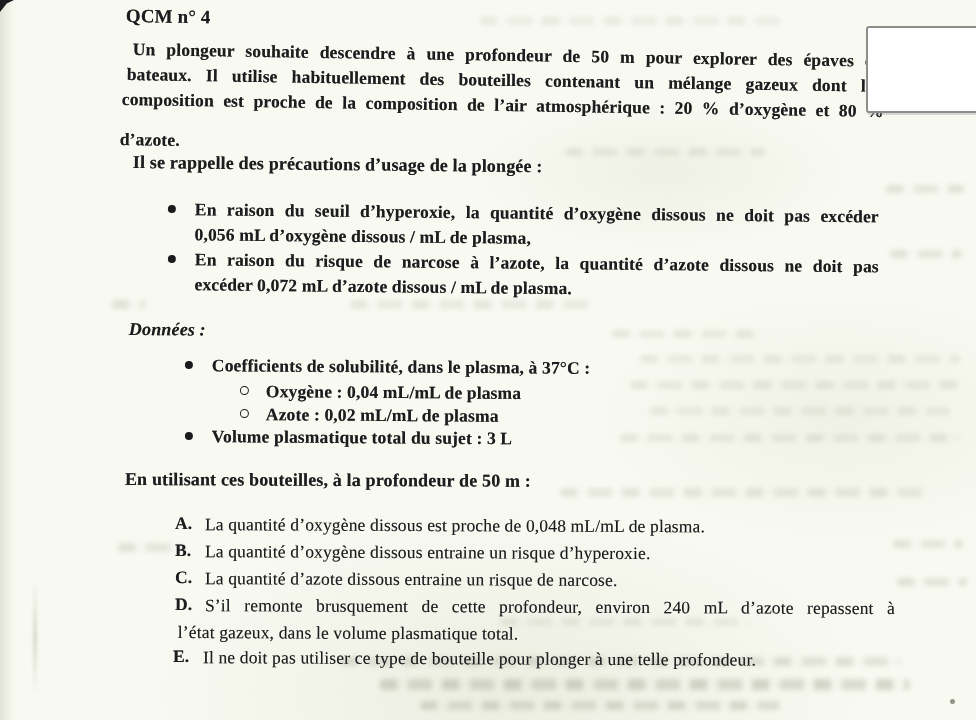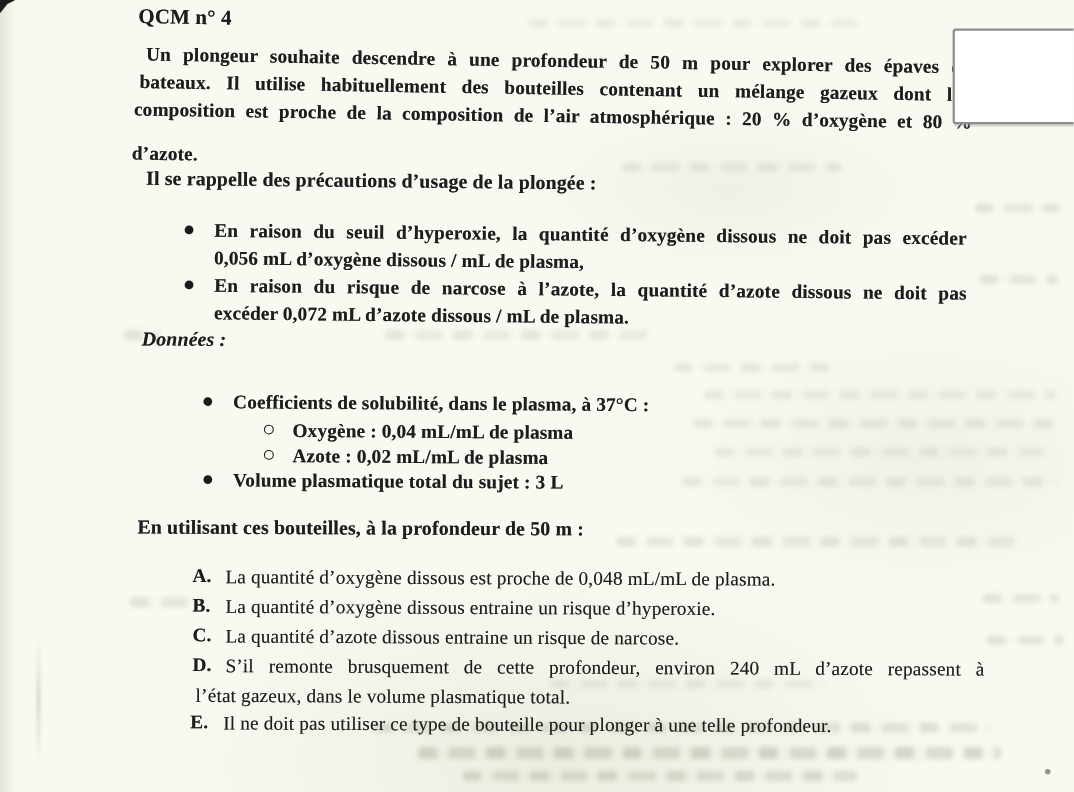--- a/index.html
+++ b/index.html
@@ -133,21 +133,21 @@
 </div>
 
 <div class="abs bullet-item r06" style="left:168px; top:247px;">
   <span class="dot"></span>
   <div class="b-text txt wrap" style="width:684px;">
     <div class="jline">En raison du risque de narcose à l’azote, la quantité d’azote dissous ne doit pas</div>
     <div>excéder 0,072 mL d’azote dissous / mL de plasma.</div>
   </div>
 </div>
 
-<div class="abs txt donnees r04" style="left:129px; top:296px;">Données :</div>
+<div class="abs txt donnees r04" style="left:129px; top:317px;">Données :</div>
 
 <div class="abs bullet-item r04" style="left:185px; top:353px;">
   <span class="dot"></span>
   <div class="b-text txt">Coefficients de solubilité, dans le plasma, à 37°C :</div>
 </div>
 
 <div class="abs bullet-item r04" style="left:240px; top:379px;">
   <span class="circle"></span>
   <div class="c-text txt">Oxygène : 0,04 mL/mL de plasma</div>
 </div>

